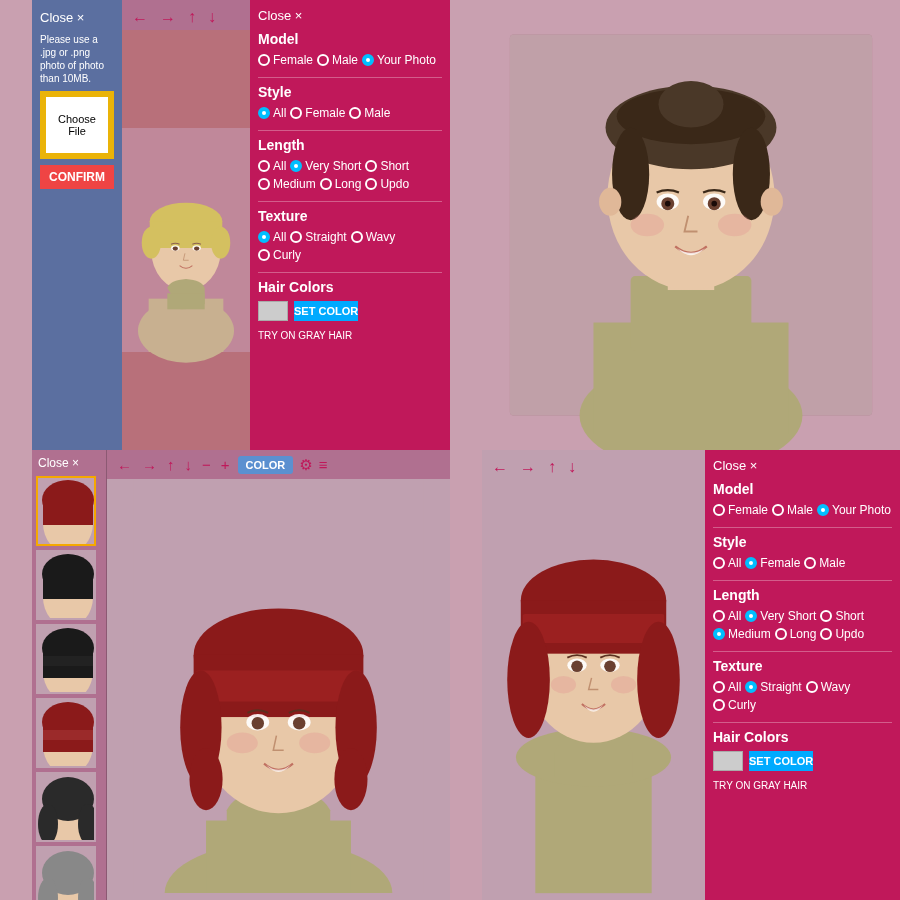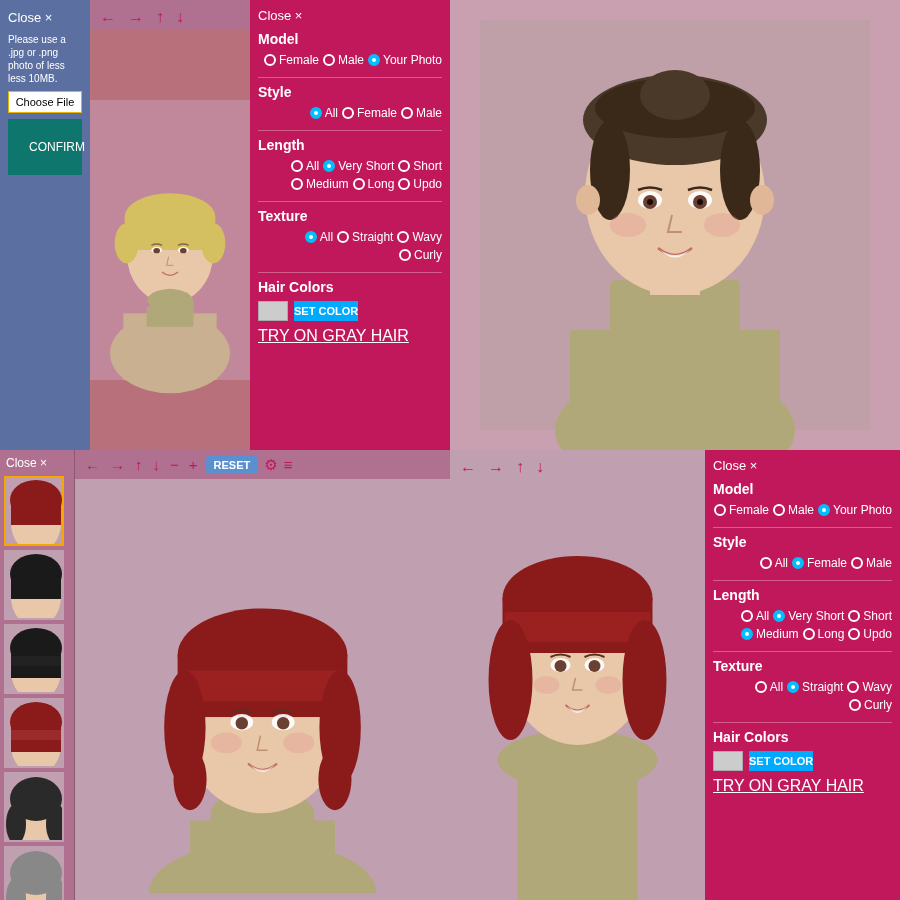--- a/index.html
+++ b/index.html
@@ -13,20 +13,21 @@
       grid-template-columns: 1fr 1fr;
       grid-template-rows: 1fr 1fr;
       background: #c9a0b0;
     }
 
     
     .quadrant {
       position: relative;
       overflow: hidden;
       background: #c9a0b0;
+      margin-left: 32px;
     }
 
     
     .q1 {
       background: #b07090;
       display: flex;
     }
 
     .sidebar {
       width: 90px;
@@ -49,33 +50,33 @@
     }
 
     .sidebar-notice {
       color: white;
       font-size: 10px;
       line-height: 1.3;
     }
 
     .choose-file-btn {
       background: white;
-      border: 1px solid #eab308;
-      padding: 4px 6px;
+      border: 6px solid #eab308;
+      padding: 16px 6px;
       font-size: 11px;
       cursor: pointer;
       width: 100%;
     }
 
     .confirm-btn {
-      background: #0f766e;
+      background: #ef4444;
       border: none;
       color: white;
-      font-weight: normal;
-      padding: 21px;
+      font-weight: bold;
+      padding: 5px;
       cursor: pointer;
       width: 100%;
       font-size: 12px;
     }
 
     .q1-content {
       flex: 1;
       position: relative;
       background: #b07090;
       overflow: hidden;
@@ -130,21 +131,20 @@
       font-size: 14px;
       margin-bottom: 6px;
       color: #ffffff;
     }
 
     .radio-group {
       display: flex;
       flex-wrap: wrap;
       gap: 4px;
       margin-bottom: 10px;
-      justify-content: flex-end;
     }
 
     .radio-item {
       display: flex;
       align-items: center;
       gap: 3px;
       color: white;
       font-size: 12px;
       cursor: pointer;
       white-space: nowrap;
@@ -202,23 +202,22 @@
       font-size: 11px;
       font-weight: bold;
       cursor: pointer;
       text-transform: uppercase;
     }
 
     .try-gray-btn {
       background: none;
       border: none;
       color: white;
-      font-size: 16px;
-      cursor: pointer;
-      text-decoration: underline;
+      font-size: 10px;
+      cursor: pointer;
       padding: 0;
       text-align: center;
     }
 
     
     .q2 {
       background: #c9a0b0;
       overflow: hidden;
       position: relative;
     }
@@ -329,21 +328,21 @@
     ::-webkit-scrollbar { width: 4px; }
     ::-webkit-scrollbar-thumb { background: rgba(255,255,255,0.4); }
   </style>
 </head>
 <body>
 
 <div class="quadrant q1">
 
   <div class="sidebar">
     <button class="sidebar-close">Close ×</button>
-    <p class="sidebar-notice">Please use a .jpg or .png photo of less less 10MB.</p>
+    <p class="sidebar-notice">Please use a .jpg or .png photo of photo than 10MB.</p>
     <button class="choose-file-btn">Choose File</button>
     <button class="confirm-btn">CONFIRM</button>
   </div>
 
   <div class="q1-content">
 
     <div class="nav-arrows" style="position:absolute;top:6px;left:6px;z-index:10;">
       <button class="nav-arrow">←</button>
       <button class="nav-arrow">→</button>
       <button class="nav-arrow">↑</button>
@@ -610,21 +609,21 @@
 
     <div class="q3-main">
 
       <div class="toolbar">
         <button class="toolbar-btn">←</button>
         <button class="toolbar-btn">→</button>
         <button class="toolbar-btn">↑</button>
         <button class="toolbar-btn">↓</button>
         <button class="toolbar-btn">−</button>
         <button class="toolbar-btn">+</button>
-        <button class="toolbar-btn reset">RESET</button>
+        <button class="toolbar-btn reset">COLOR</button>
         <span class="toolbar-icon">⚙</span>
         <span class="toolbar-icon">≡</span>
       </div>
 
       <div style="flex:1;background:#c0a0b0;overflow:hidden;height:calc(100% - 36px);">
         <svg width="100%" height="100%" viewBox="0 0 280 400" xmlns="http://www.w3.org/2000/svg">
           <rect width="280" height="400" fill="#c0a0b0"></rect>
 
           <ellipse cx="140" cy="400" rx="110" ry="50" fill="#b0a878"></ellipse>
           <rect x="70" y="330" width="140" height="80" fill="#b0a878"></rect>

